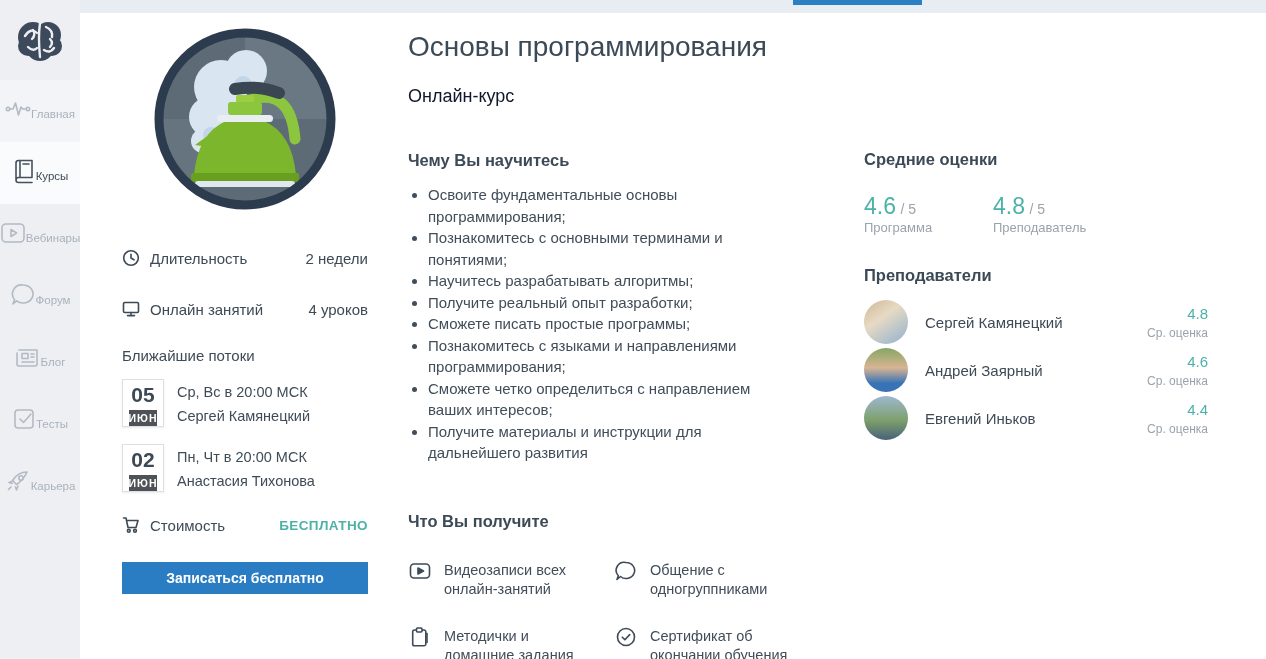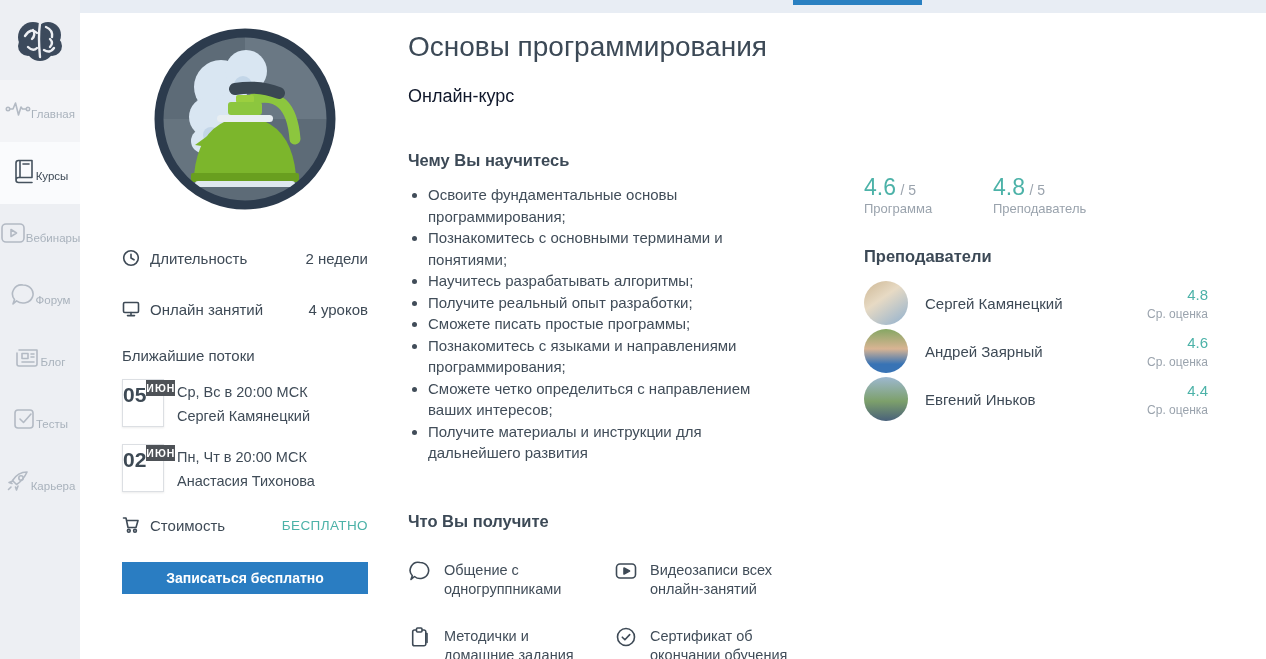--- a/index.html
+++ b/index.html
@@ -30,28 +30,28 @@
   .col-left { position:absolute; left:122px; top:248px; width:246px; }
   .detail-row { height:20px; display:flex; align-items:center; font-size:15px; color:#3e4a56; }
   .detail-row .dicon { width:18px; height:18px; margin-right:10px; flex:none; display:flex; }
   .detail-row .dlabel { flex:1; }
   .detail-row .dvalue { color:#3e4a56; }
   .row-gap { margin-bottom:31px; }
   .streams-title { margin-top:28px; font-size:15px; color:#3e4a56; }
   .stream { margin-top:15px; display:flex; height:50px; }
   .stream:first-of-type { margin-top:28px; }
   .date-badge { width:42px; height:48px; border:1px solid #dcdfe3; background:#ffffff; flex:none;
-                display:flex; flex-direction:row; box-shadow:0 1px 2px rgba(0,0,0,.08); }
+                display:flex; flex-direction:column; box-shadow:0 1px 2px rgba(0,0,0,.08);align-items:center; }
   .date-day { height:30px; display:flex; align-items:center; justify-content:center;
               font-size:21px; font-weight:bold; color:#3d4954; }
   .date-month { height:16px; background:#4e5257; color:#ffffff; font-size:10.5px; font-weight:bold;
                 letter-spacing:1px; display:flex; align-items:center; justify-content:center; }
   .stream-info { margin-left:13px; padding-top:1px; font-size:14.5px; color:#3f4b57; line-height:24px; }
   .cost-row { margin-top:21px; }
-  .cost-value { color:#4cb2a8; font-weight:400; font-size:13.5px; letter-spacing:.4px; }
+  .cost-value { color:#4cb2a8; font-weight:700; font-size:13.5px; letter-spacing:.4px; }
   .enroll-btn { margin-top:27px; width:246px; height:32px; background:#2a7dc2; border:none; border-radius:0;
                 color:#ffffff; font-size:14px; font-weight:bold; font-family:inherit; cursor:pointer; }
 
   
   .col-main { position:absolute; left:408px; top:30px; width:384px; }
   .page-title { font-size:28px; line-height:34px; font-weight:normal; color:#3c4956; }
   .page-subtitle { margin-top:22px; font-size:18px; color:#0f172a; }
   .section-title { font-size:16.5px; font-weight:bold; color:#3c4956; }
   .learn-title { margin-top:44px; }
   .learn-list { margin-top:14px; padding-left:20px; }
@@ -300,33 +300,33 @@
     <li>Познакомитесь с языками и направлениями программирования;</li>
     <li>Сможете четко определиться с направлением ваших интересов;</li>
     <li>Получите материалы и инструкции для дальнейшего развития</li>
   </ul>
 
   <div class="section-title benefits-title">Что Вы получите</div>
   <div class="benefits-grid">
     <div class="benefit">
       <span class="bicon">
         <svg class="icn" width="24" height="24" viewBox="0 0 24 24">
-            <path d="M12 3.5 a8.5 8 0 1 1 -5.5 14 L3 20.5 l1.3-3.8 A8 8 0 0 1 12 3.5 Z"></path>
+            <rect x="2.5" y="5" width="19" height="14" rx="3.5"></rect>
+            <path d="M10 9 L15.5 12 L10 15 Z" fill="#3e4a56"></path>
           </svg>
       </span>
-      <span class="btext">Общение с одногруппниками</span>
+      <span class="btext">Видеозаписи всех онлайн-занятий</span>
     </div>
     <div class="benefit">
       <span class="bicon">
         <svg class="icn" width="24" height="24" viewBox="0 0 24 24">
-            <rect x="2.5" y="5" width="19" height="14" rx="3.5"></rect>
-            <path d="M10 9 L15.5 12 L10 15 Z" fill="#3e4a56"></path>
+            <path d="M12 3.5 a8.5 8 0 1 1 -5.5 14 L3 20.5 l1.3-3.8 A8 8 0 0 1 12 3.5 Z"></path>
           </svg>
       </span>
-      <span class="btext">Видеозаписи всех онлайн-занятий</span>
+      <span class="btext">Общение с одногруппниками</span>
     </div>
     <div class="benefit">
       <span class="bicon">
         <svg class="icn" width="24" height="24" viewBox="0 0 24 24">
             <path d="M8 5 H6.5 a1.8 1.8 0 0 0 -1.8 1.8 V19 a1.8 1.8 0 0 0 1.8 1.8 H16 a1.8 1.8 0 0 0 1.8 -1.8 V6.8 A1.8 1.8 0 0 0 16 5 H14.5"></path>
             <rect x="8.5" y="3" width="5.5" height="4" rx="1"></rect>
             <path d="M17.8 8.5 h1.2 v9"></path>
           </svg>
       </span>
       <span class="btext">Методички и домашние задания</span>
@@ -337,20 +337,21 @@
             <circle cx="12" cy="12" r="8.5"></circle>
             <path d="M8.3 12.2 l2.6 2.6 4.8 -5.2"></path>
           </svg>
       </span>
       <span class="btext">Сертификат об окончании обучения</span>
     </div>
   </div>
 </div>
 
 <div class="col-right">
+  <div class="section-title">Средние оценки</div>
   <div class="ratings-row">
     <div class="rating-group">
       <div><span class="rating-value">4.6</span>
            <span class="rating-max">/ 5</span></div>
       <div class="rating-label">Программа</div>
     </div>
     <div class="rating-group">
       <div><span class="rating-value">4.8</span>
            <span class="rating-max">/ 5</span></div>
       <div class="rating-label">Преподаватель</div>

